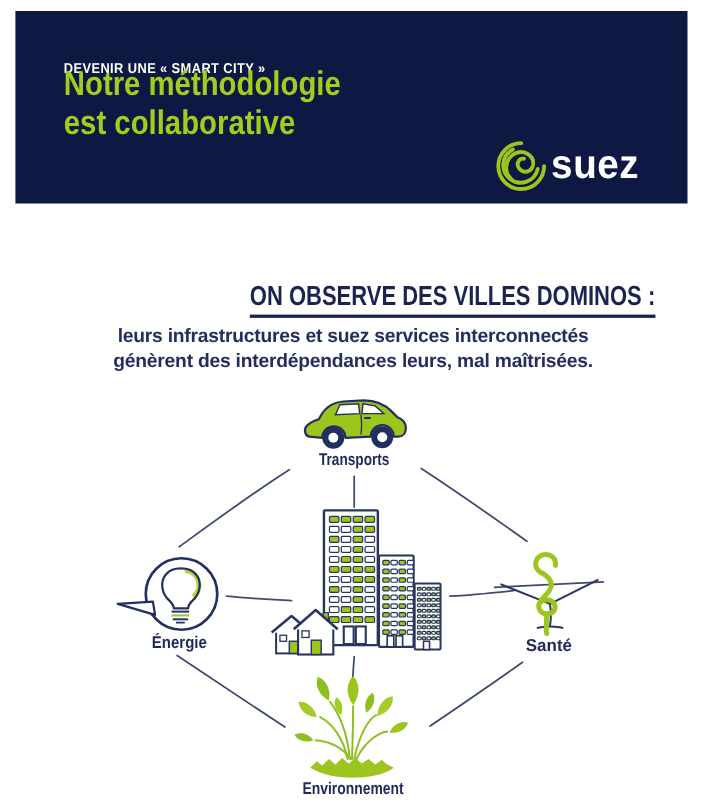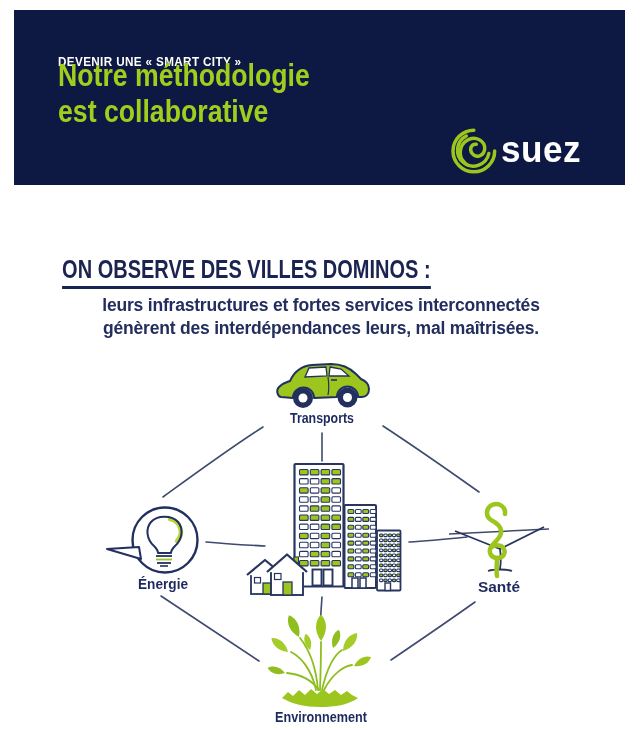--- a/index.html
+++ b/index.html
@@ -56,21 +56,21 @@
     transform: scaleX(0.95);
     transform-origin: left center;
     line-height: 1;
     padding-bottom: 4px;
   }
 
   
   .main-title-wrap {
     position: absolute;
     top: 255px; left: 0; right: 0;
-    text-align: left;
+    text-align: right;
     padding-left: 16px;
   }
   .main-title {
     display: inline-block;
     color: #1b2350;
     font-size: 25px;
     font-weight: 700;
     letter-spacing: 0px;
     border-bottom: 3px solid #1b2350;
     padding-bottom: 2px;
@@ -122,21 +122,21 @@
         </g>
       </svg>
       <span class="wordmark">suez</span>
     </div>
   </div>
 
   <div class="main-title-wrap">
     <span class="main-title">ON OBSERVE DES VILLES DOMINOS :</span>
   </div>
   <div class="subtitle">
-    <div>leurs infrastructures et fortes services interconnectés</div>
+    <div>leurs infrastructures et suez services interconnectés</div>
     <div>génèrent des interdépendances leurs, mal maîtrisées.</div>
   </div>
 
   <svg class="diagram" viewBox="0 360 642 370">
 
     <g fill="none" stroke="#3e4a6e" stroke-width="1.6" stroke-linecap="round">
       <path d="M 263,427 C 230,448 196,473 163,497"></path>
       <path d="M 383,426 C 415,447 448,470 479,492"></path>
       <path d="M 322,433 C 322,443 322,452 322,461"></path>
       <path d="M 206,542 C 226,544 246,545 265,546"></path>

